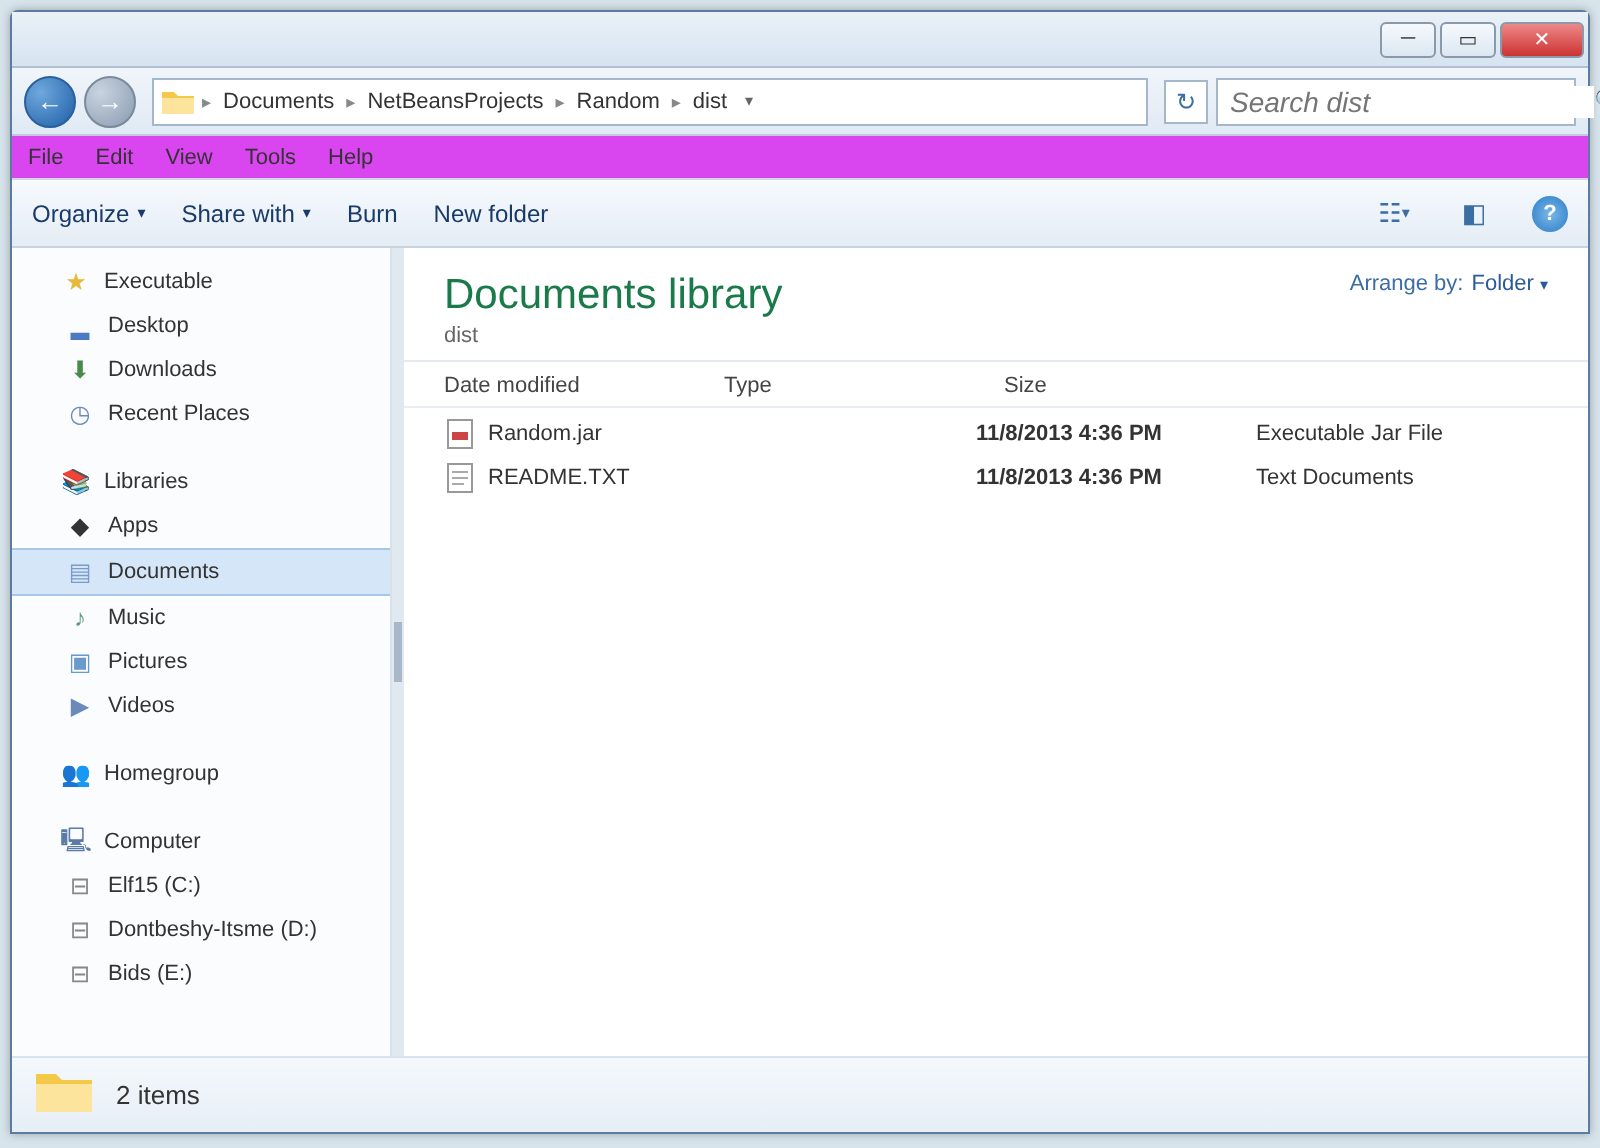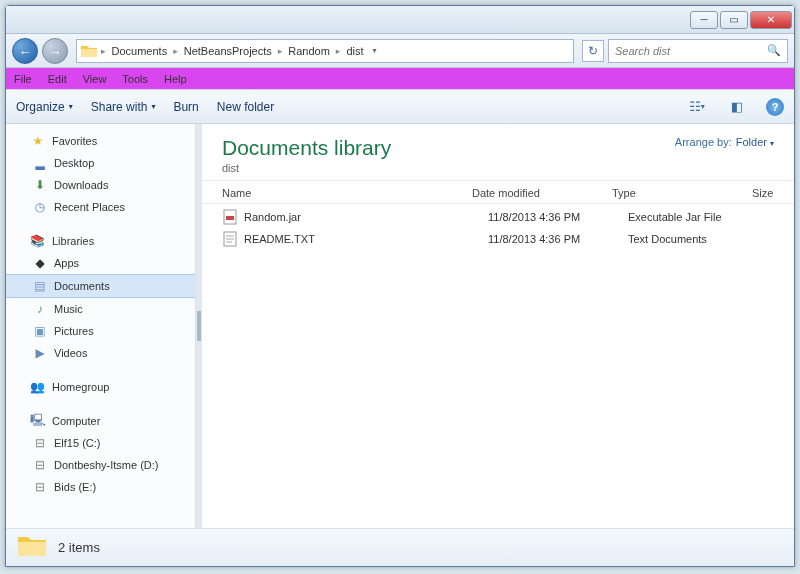--- a/index.html
+++ b/index.html
@@ -11,21 +11,21 @@
 .win-btn.max { background:linear-gradient(#f5f9fd,#dce7f2); }
 .nav-bar { height:34px; background:linear-gradient(#f0f5fa,#e0eaf4); display:flex; align-items:center; padding:0 6px; gap:4px; border-bottom:1px solid #c0ccd8; }
 .nav-arrow { width:26px; height:26px; border-radius:50%; background:radial-gradient(circle at 30% 30%,#6fa8dc,#1f5fa8); display:flex; align-items:center; justify-content:center; color:#fff; font-size:13px; cursor:pointer; border:1px solid #2a5f9e; }
 .nav-arrow.fwd { background:radial-gradient(circle at 30% 30%,#c8d4e0,#8a9ab0); border-color:#7a8a9a; }
 .breadcrumb { flex:1; height:24px; background:#fff; border:1px solid #a4b7cc; display:flex; align-items:center; padding:0 4px; font-size:11px; color:#333; gap:4px; margin:0 4px; }
 .bc-sep { color:#888; font-size:9px; }
 .bc-item { cursor:pointer; padding:0 2px; }
 .bc-dd { font-size:8px; color:#666; padding:0 3px; }
 .refresh { width:22px; height:22px; border:1px solid #a4b7cc; background:#fff; display:flex; align-items:center; justify-content:center; color:#3a6ea5; cursor:pointer; font-size:12px; }
 .search { width:180px; height:24px; background:#fff; border:1px solid #a4b7cc; display:flex; align-items:center; padding:0 6px; font-size:11px; color:#999; }
-.search input { border:none; outline:none; flex:1; font-size:11px; font-style:italic; color:#888; }
+.search input { border:none; outline:none; flex:1; font-size:14px; font-style:italic; color:#888; }
 .menu-bar { height:22px; background:#d946ef; border-bottom:1px solid #d0dae4; display:flex; align-items:center; padding:0 8px; gap:16px; font-size:11px; color:#333; }
 .menu-item { cursor:pointer; }
 .toolbar { height:34px; background:linear-gradient(#f6fafe,#e4ecf4); border-bottom:1px solid #c8d4e0; display:flex; align-items:center; padding:0 10px; gap:18px; font-size:12px; color:#1a3a6a; }
 .tool-item { cursor:pointer; display:flex; align-items:center; gap:4px; }
 .tool-spacer { flex:1; }
 .tool-icon { width:22px; height:20px; display:flex; align-items:center; justify-content:center; cursor:pointer; color:#3a6ea5; font-size:13px; }
 .tool-icon.help { width:18px; height:18px; border-radius:50%; background:radial-gradient(#7bb8e8,#2a7ac8); color:#fff; font-size:11px; font-weight:bold; }
 .body { flex:1; display:flex; overflow:hidden; }
 .sidebar { width:190px; background:#fafcfe; border-right:1px solid #d8e0e8; overflow-y:auto; padding:6px 0; font-size:11px; position:relative; }
 .sb-group { margin-bottom:12px; }
@@ -44,21 +44,21 @@
 .arrange-val { color:#2a5a9a; cursor:pointer; }
 .cols { display:flex; padding:6px 20px 4px; border-bottom:1px solid #e8eef4; font-size:11px; color:#444; }
 .col-name { width:250px; }
 .col-date { width:140px; }
 .col-type { width:140px; }
 .col-size { flex:1; }
 .files { flex:1; overflow:auto; padding:2px 0; }
 .file-row { display:flex; align-items:center; padding:3px 20px; font-size:11px; color:#333; cursor:pointer; }
 .file-icon { width:16px; height:16px; margin-right:6px; display:flex; align-items:center; justify-content:center; }
 .f-name { width:244px; }
-.f-date { width:140px; }
+.f-date { width:140px;font-weight:bold; }
 .f-type { width:140px; }
 .status { height:38px; border-top:1px solid #d8e2ec; background:linear-gradient(#f4f8fc,#e6eef6); display:flex; align-items:center; padding:0 12px; gap:12px; font-size:13px; color:#333; }
 .status-icon { width:28px; height:28px; }
 .folder-svg { width:16px; height:14px; }
 .arrow { font-size:8px; }
 </style>
 </head>
 <body>
 
 <div class="window">
@@ -120,21 +120,21 @@
     <span class="tool-icon">◧</span>
     <span class="tool-icon help">?</span>
   </div>
 
   <div class="body">
     <div class="sidebar">
       <div class="sb-group">
         <div class="sb-head">
           <span class="expand-icon"></span>
           <span class="sb-icon" style="color:#e8b838">★</span>
-          <span>Favorites</span>
+          <span>Executable</span>
         </div>
         <div class="sb-item">
             <span class="sb-icon" style="color:#4a7ac0">▂</span>
             <span>Desktop</span>
           </div>
         <div class="sb-item">
             <span class="sb-icon" style="color:#4a8a4a">⬇</span>
             <span>Downloads</span>
           </div>
         <div class="sb-item">
@@ -206,21 +206,20 @@
         <div>
           <div class="lib-title">Documents library</div>
           <div class="lib-sub">dist</div>
         </div>
         <div class="arrange">
           <span>Arrange by:</span>
           <span class="arrange-val"><span>Folder</span> <span class="arrow">▾</span></span>
         </div>
       </div>
       <div class="cols">
-        <div class="col-name">Name</div>
         <div class="col-date">Date modified</div>
         <div class="col-type">Type</div>
         <div class="col-size">Size</div>
       </div>
       <div class="files">
         <div class="file-row">
           <span class="file-icon">
               <svg width="14" height="16" viewBox="0 0 14 16">
                 <rect fill="#fff" stroke="#999" x="1" y="1" width="12" height="14"></rect>
                 <rect fill="#c44" x="3" y="7" width="8" height="4"></rect>

